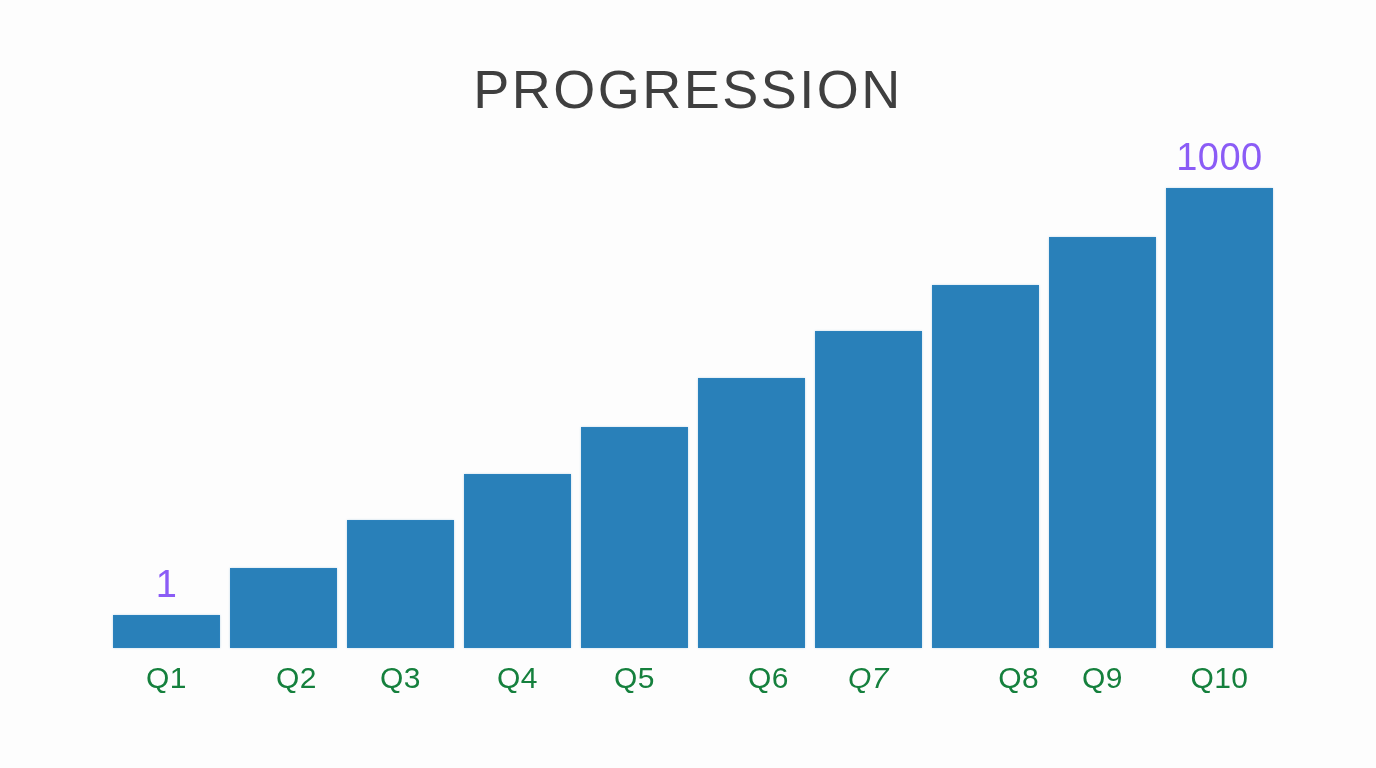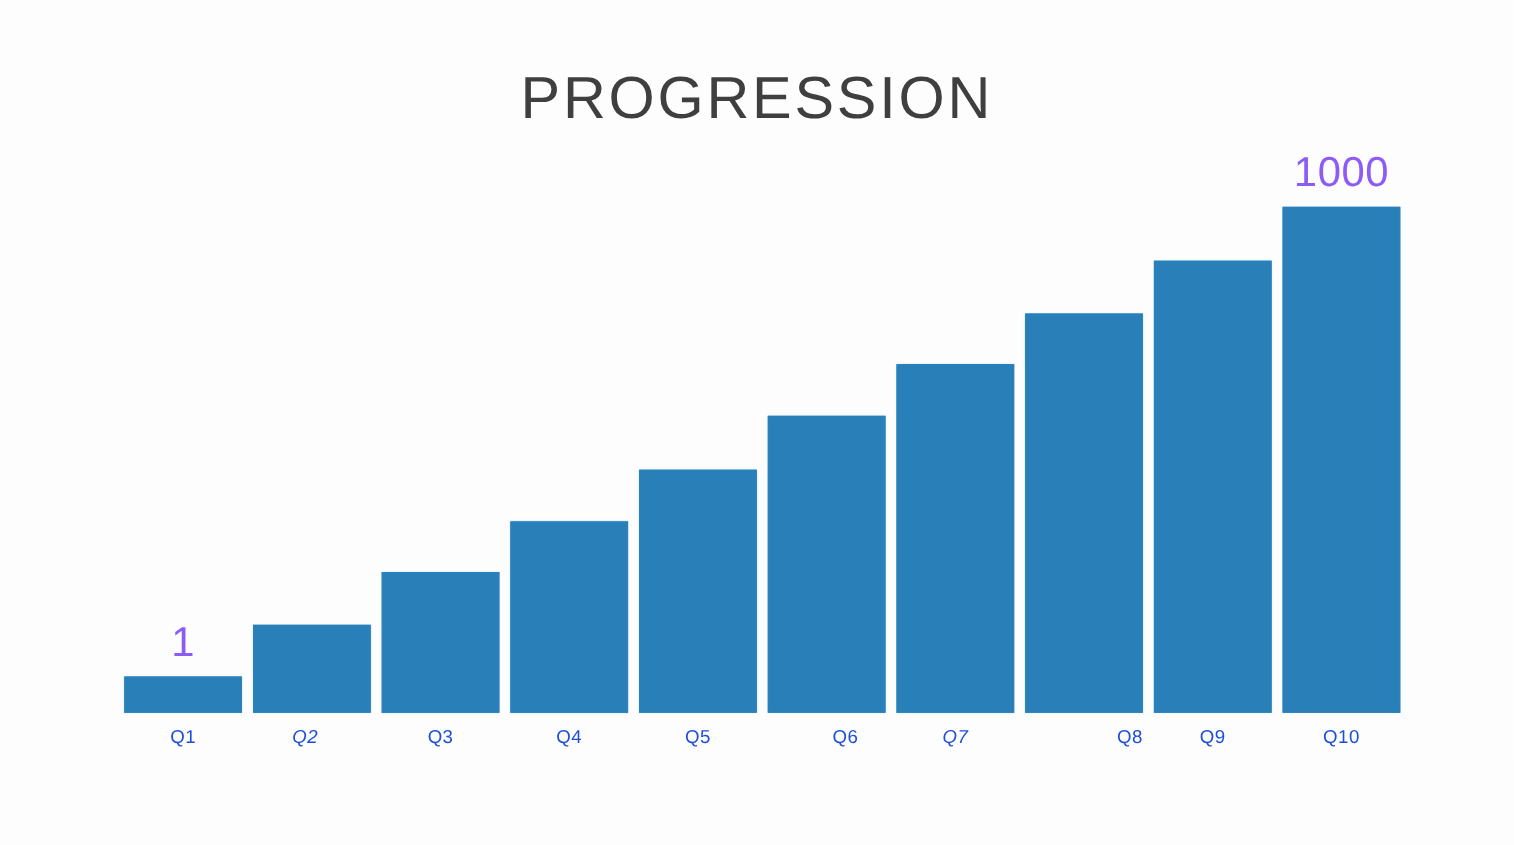--- a/index.html
+++ b/index.html
@@ -88,23 +88,23 @@
     top: 660px;
     width: 1151px;
     height: 40px;
   }
 
   .x-tick-label {
     position: absolute;
     top: 0;
     width: 107px;
     text-align: center;
-    font-size: 17px;
+    font-size: 30px;
     font-weight: 400;
-    color: #1d4ed8;
+    color: #15803d;
     font-family: "Liberation Sans", sans-serif;
     letter-spacing: 0.4px;
     white-space: nowrap;
     line-height: 1.2;
   }
 </style>
 </head>
 <body>
 
 <div id="chart-root">
@@ -141,21 +141,21 @@
         <div class="bar-rect" style="height: 411px; background: rgb(41, 128, 185);"></div>
       </div>
       <div class="bar-slot" style="left: 1053px;">
         <div class="bar-rect" style="height: 460px; background: rgb(41, 128, 185);"></div>
         <div class="bar-value-label" style="bottom: 472px;">1000</div>
       </div>
     </div>
 
   <div id="x-axis-labels">
       <div class="x-tick-label" style="left: 0px;">Q1</div>
-      <div class="x-tick-label" style="left: 111px; font-style: italic;">Q2</div>
+      <div class="x-tick-label" style="left: 130px;">Q2</div>
       <div class="x-tick-label" style="left: 234px;">Q3</div>
       <div class="x-tick-label" style="left: 351px;">Q4</div>
       <div class="x-tick-label" style="left: 468px;">Q5</div>
       <div class="x-tick-label" style="left: 602px;">Q6</div>
       <div class="x-tick-label" style="left: 702px; font-style: italic;">Q7</div>
       <div class="x-tick-label" style="left: 819px; text-align: right;">Q8</div>
       <div class="x-tick-label" style="left: 936px;">Q9</div>
       <div class="x-tick-label" style="left: 1053px; text-align: center;">Q10</div>
     </div>
 

